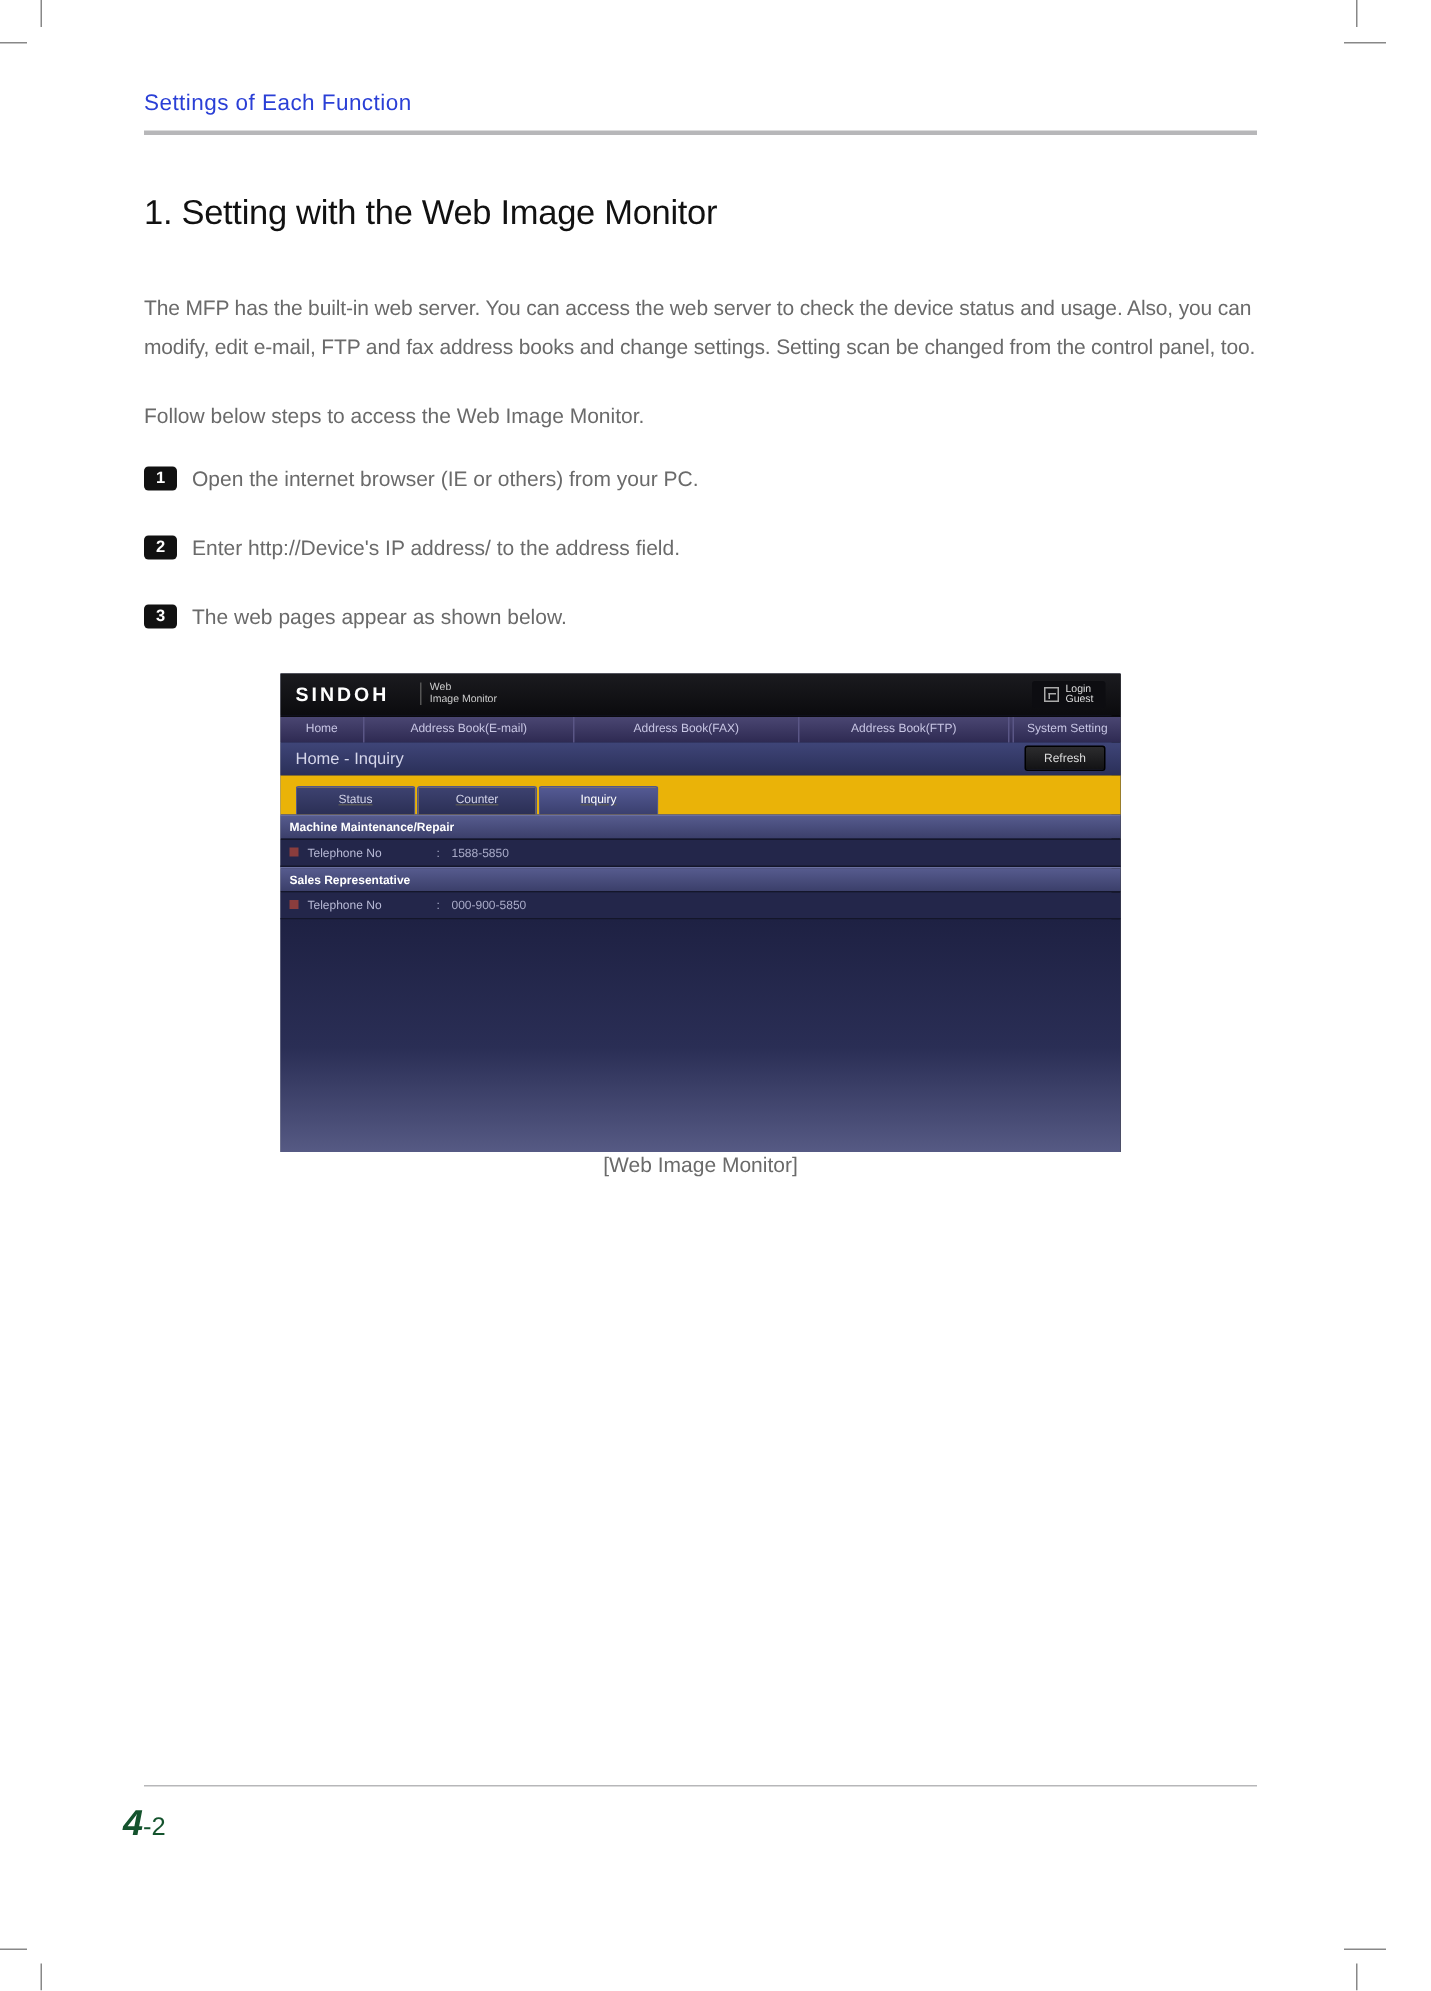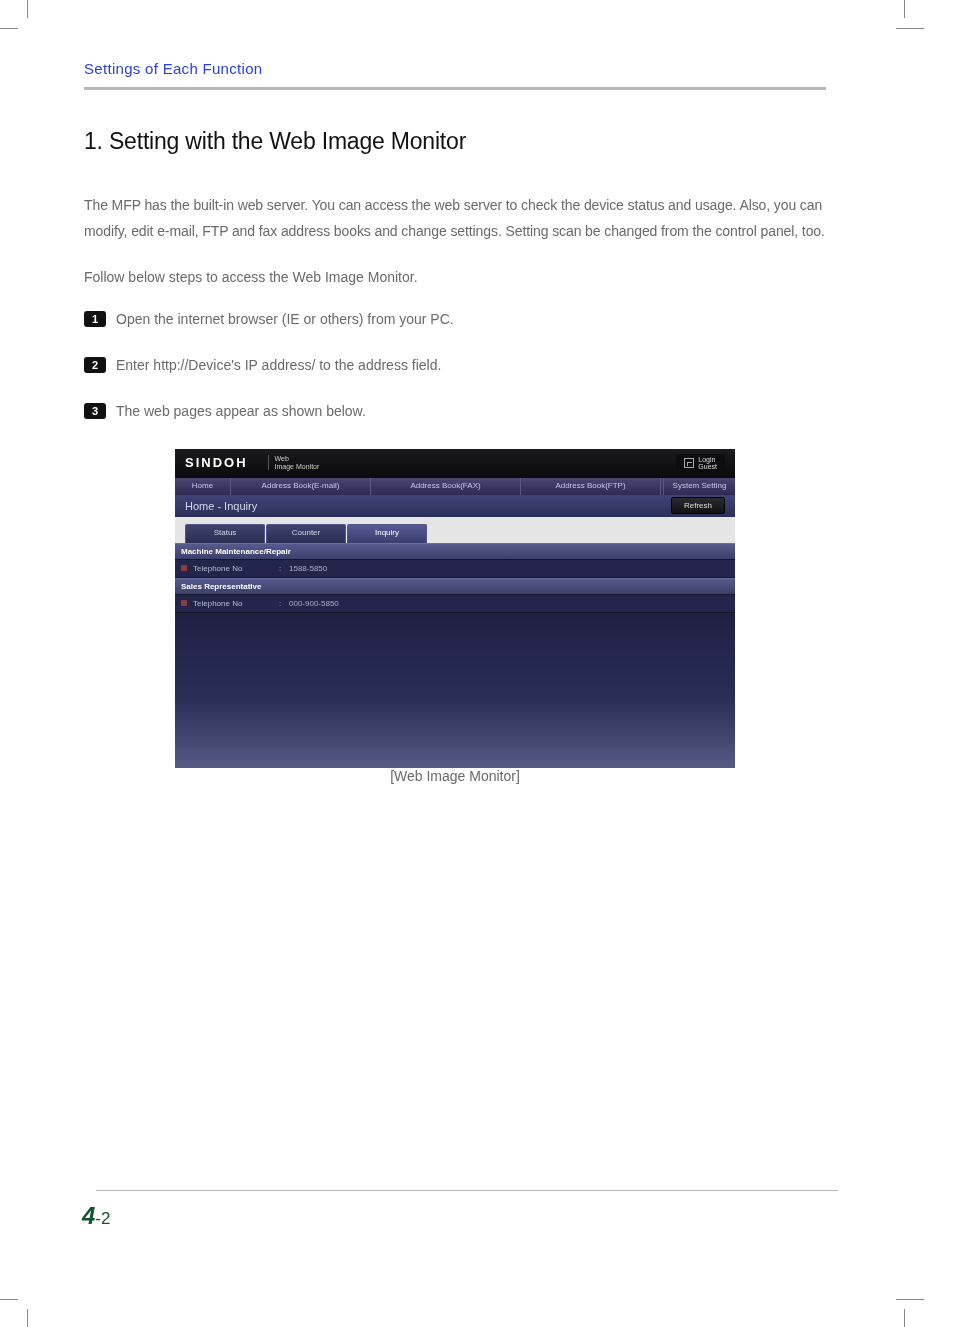--- a/index.html
+++ b/index.html
@@ -16,21 +16,21 @@
   .crop-tl-v { top: 0; left: 27px; width: 1px; height: 18px; }
   .crop-tr-h { top: 28px; right: 30px; width: 28px; height: 1px; }
   .crop-tr-v { top: 0; right: 49px; width: 1px; height: 18px; }
   .crop-bl-h { bottom: 27px; left: 0; width: 18px; height: 1px; }
   .crop-bl-v { bottom: 0; left: 27px; width: 1px; height: 18px; }
   .crop-br-h { bottom: 27px; right: 30px; width: 28px; height: 1px; }
   .crop-br-v { bottom: 0; right: 49px; width: 1px; height: 18px; }
 
   .page {
     position: absolute;
-    left: 84px;
+    left: 96px;
     top: 60px;
     width: 742px;
   }
   .section-title {
     color: #2a3fd6;
     font-size: 15px;
     font-weight: 400;
     letter-spacing: 0.3px;
     padding-bottom: 10px;
   }
@@ -171,23 +171,24 @@
     font-size: 8px;
     color: #ddd;
     background: linear-gradient(#2c2c2e,#121214);
     padding: 3px 12px;
     border-radius: 2px;
     border: 1px solid #000;
   }
   .wim-tabs {
     display: flex;
     gap: 0;
-    background: #e5e5e5;
+    background: #eab308;
     padding: 7px 8px 0 10px;
     height: 26px;
+    text-decoration: underline;
   }
   .wim-tab {
     font-size: 8px;
     color: #d2d3e7;
     padding: 3px 0;
     width: 80px;
     text-align: center;
     background: linear-gradient(#3d4270,#2b2f55);
     border: 1px solid #52578a;
     border-bottom: none;

